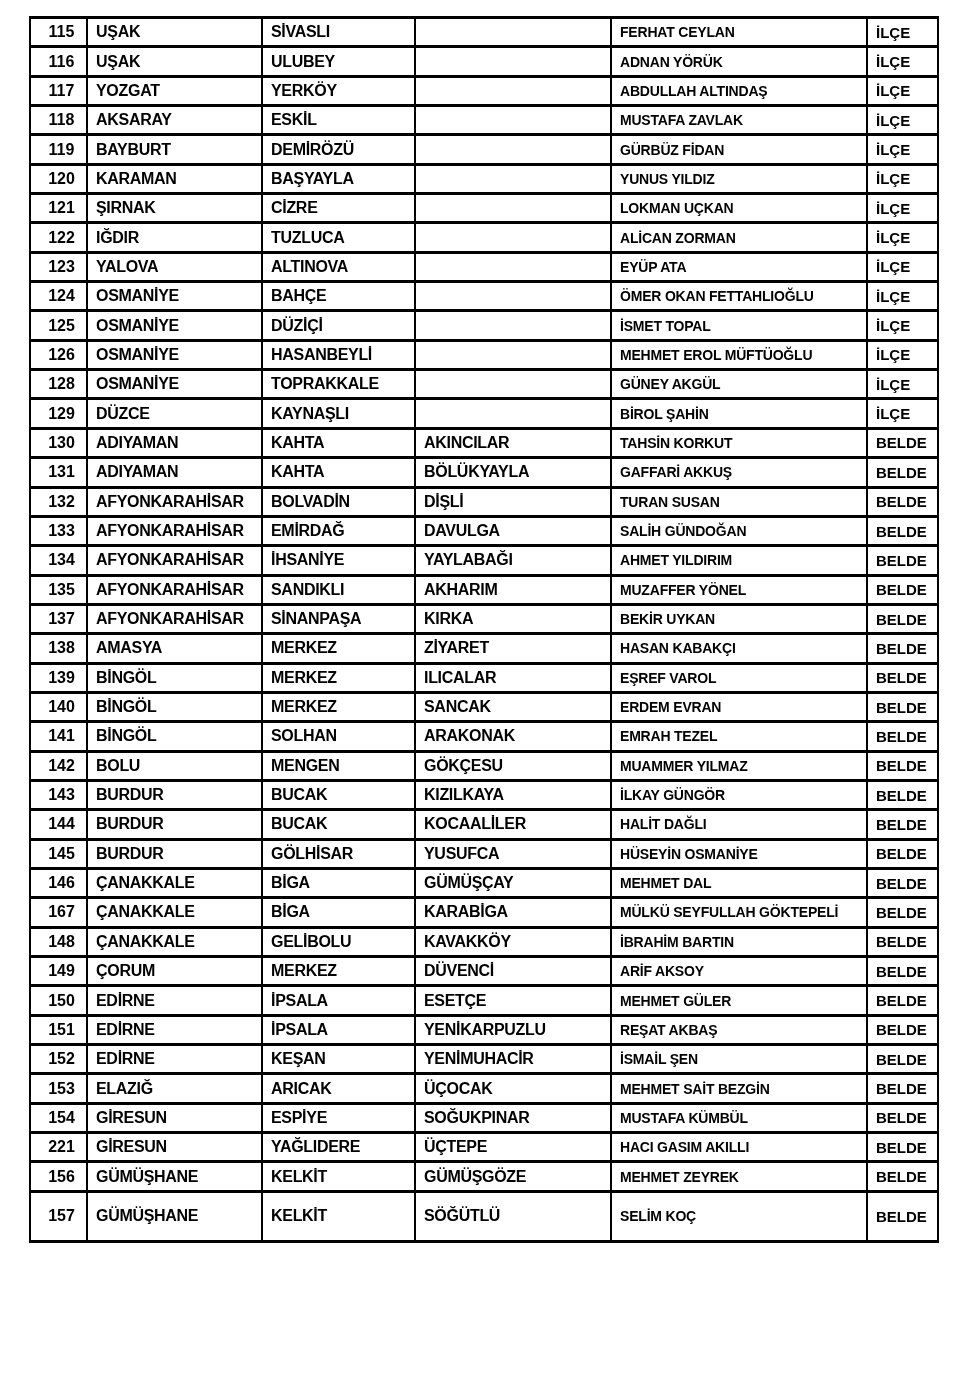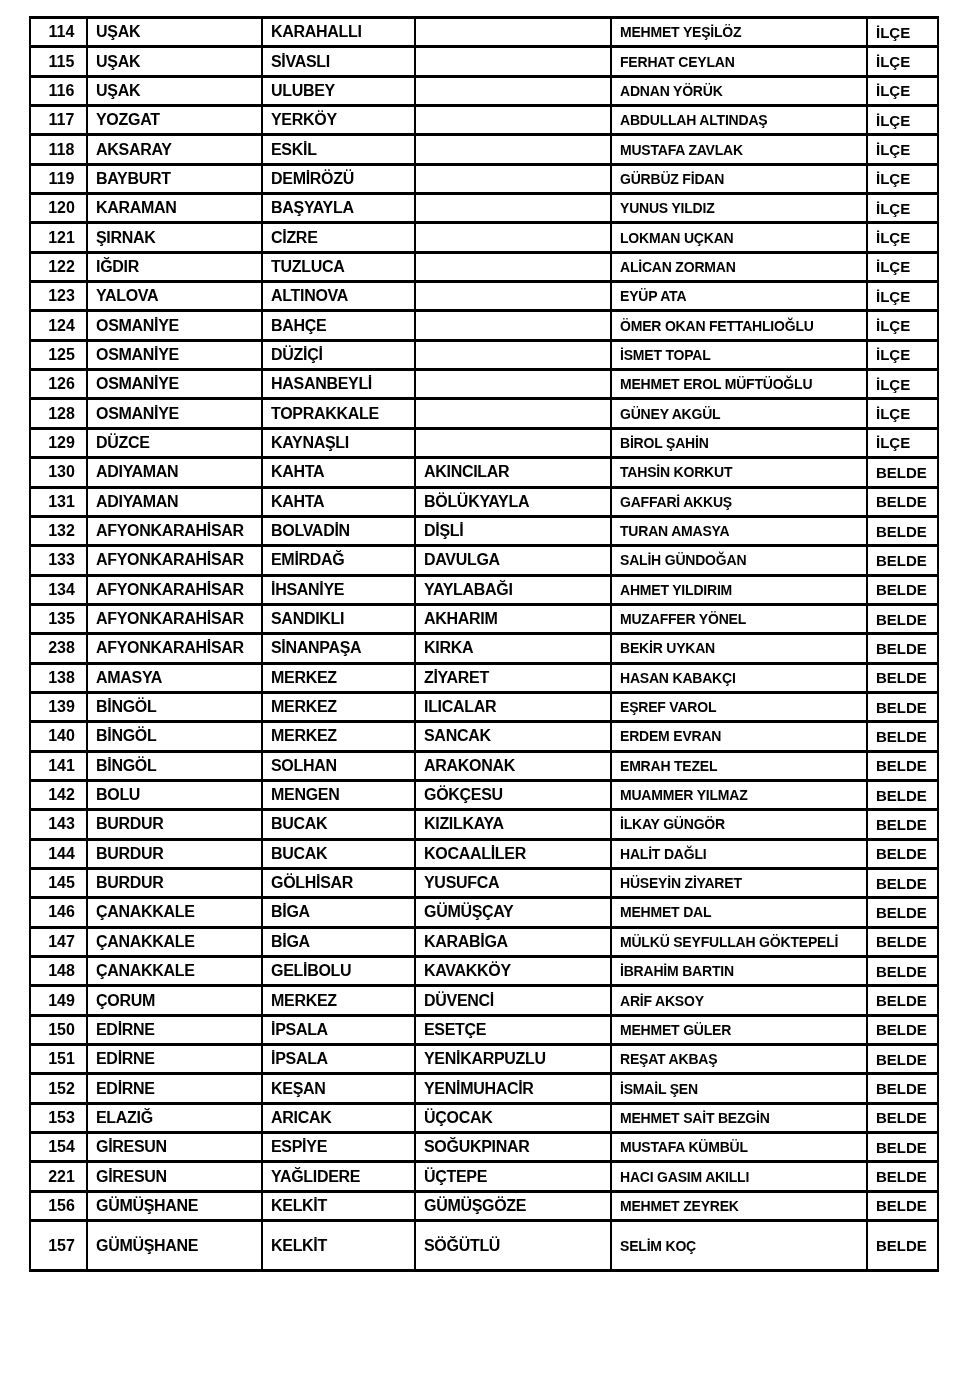--- a/index.html
+++ b/index.html
@@ -49,28 +49,20 @@
   <table class="list">
     <colgroup>
       <col style="width:57px">
       <col style="width:175px">
       <col style="width:153px">
       <col style="width:196px">
       <col style="width:256px">
       <col style="width:71px">
     </colgroup>
     <tbody>
-  <tr>
-    <td class="c-no">114</td>
-    <td class="c-il">UŞAK</td>
-    <td class="c-ilce">KARAHALLI</td>
-    <td class="c-belde"></td>
-    <td class="c-name">MEHMET YEŞİLÖZ</td>
-    <td class="c-type">İLÇE</td>
-  </tr>
 
   <tr>
     <td class="c-no">115</td>
     <td class="c-il">UŞAK</td>
     <td class="c-ilce">SİVASLI</td>
     <td class="c-belde"></td>
     <td class="c-name">FERHAT CEYLAN</td>
     <td class="c-type">İLÇE</td>
   </tr>
 
@@ -208,21 +200,21 @@
     <td class="c-belde">BÖLÜKYAYLA</td>
     <td class="c-name">GAFFARİ AKKUŞ</td>
     <td class="c-type">BELDE</td>
   </tr>
 
   <tr>
     <td class="c-no">132</td>
     <td class="c-il">AFYONKARAHİSAR</td>
     <td class="c-ilce">BOLVADİN</td>
     <td class="c-belde">DİŞLİ</td>
-    <td class="c-name">TURAN AMASYA</td>
+    <td class="c-name">TURAN SUSAN</td>
     <td class="c-type">BELDE</td>
   </tr>
 
   <tr>
     <td class="c-no">133</td>
     <td class="c-il">AFYONKARAHİSAR</td>
     <td class="c-ilce">EMİRDAĞ</td>
     <td class="c-belde">DAVULGA</td>
     <td class="c-name">SALİH GÜNDOĞAN</td>
     <td class="c-type">BELDE</td>
@@ -241,21 +233,21 @@
     <td class="c-no">135</td>
     <td class="c-il">AFYONKARAHİSAR</td>
     <td class="c-ilce">SANDIKLI</td>
     <td class="c-belde">AKHARIM</td>
     <td class="c-name">MUZAFFER YÖNEL</td>
     <td class="c-type">BELDE</td>
   </tr>
 
 
   <tr>
-    <td class="c-no">238</td>
+    <td class="c-no">137</td>
     <td class="c-il">AFYONKARAHİSAR</td>
     <td class="c-ilce">SİNANPAŞA</td>
     <td class="c-belde">KIRKA</td>
     <td class="c-name">BEKİR UYKAN</td>
     <td class="c-type">BELDE</td>
   </tr>
 
   <tr>
     <td class="c-no">138</td>
     <td class="c-il">AMASYA</td>
@@ -317,35 +309,35 @@
     <td class="c-belde">KOCAALİLER</td>
     <td class="c-name">HALİT DAĞLI</td>
     <td class="c-type">BELDE</td>
   </tr>
 
   <tr>
     <td class="c-no">145</td>
     <td class="c-il">BURDUR</td>
     <td class="c-ilce">GÖLHİSAR</td>
     <td class="c-belde">YUSUFCA</td>
-    <td class="c-name">HÜSEYİN ZİYARET</td>
+    <td class="c-name">HÜSEYİN OSMANİYE</td>
     <td class="c-type">BELDE</td>
   </tr>
 
   <tr>
     <td class="c-no">146</td>
     <td class="c-il">ÇANAKKALE</td>
     <td class="c-ilce">BİGA</td>
     <td class="c-belde">GÜMÜŞÇAY</td>
     <td class="c-name">MEHMET DAL</td>
     <td class="c-type">BELDE</td>
   </tr>
 
   <tr>
-    <td class="c-no">147</td>
+    <td class="c-no">167</td>
     <td class="c-il">ÇANAKKALE</td>
     <td class="c-ilce">BİGA</td>
     <td class="c-belde">KARABİGA</td>
     <td class="c-name">MÜLKÜ SEYFULLAH GÖKTEPELİ</td>
     <td class="c-type">BELDE</td>
   </tr>
 
   <tr>
     <td class="c-no">148</td>
     <td class="c-il">ÇANAKKALE</td>

